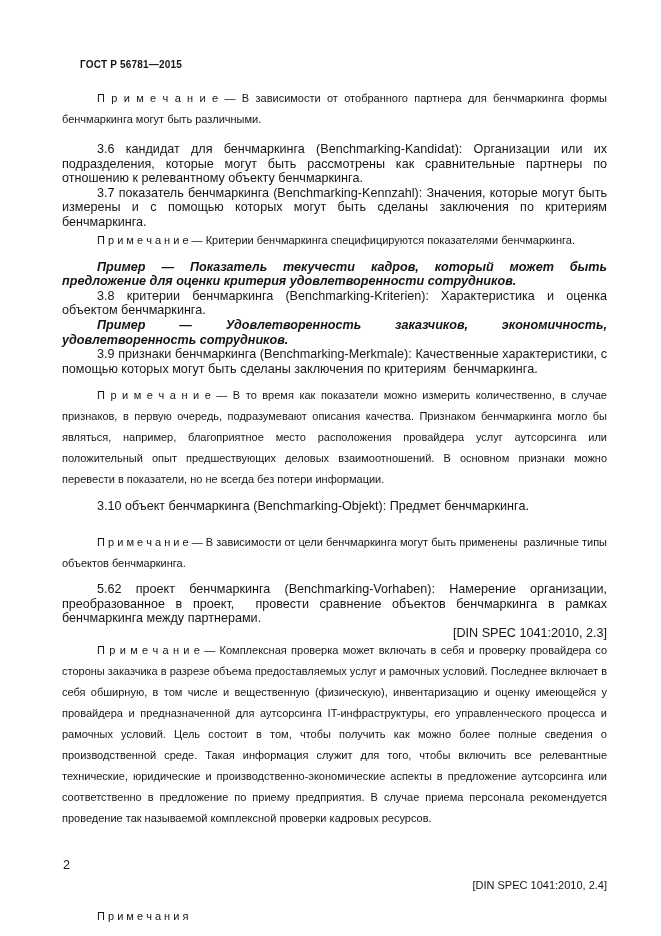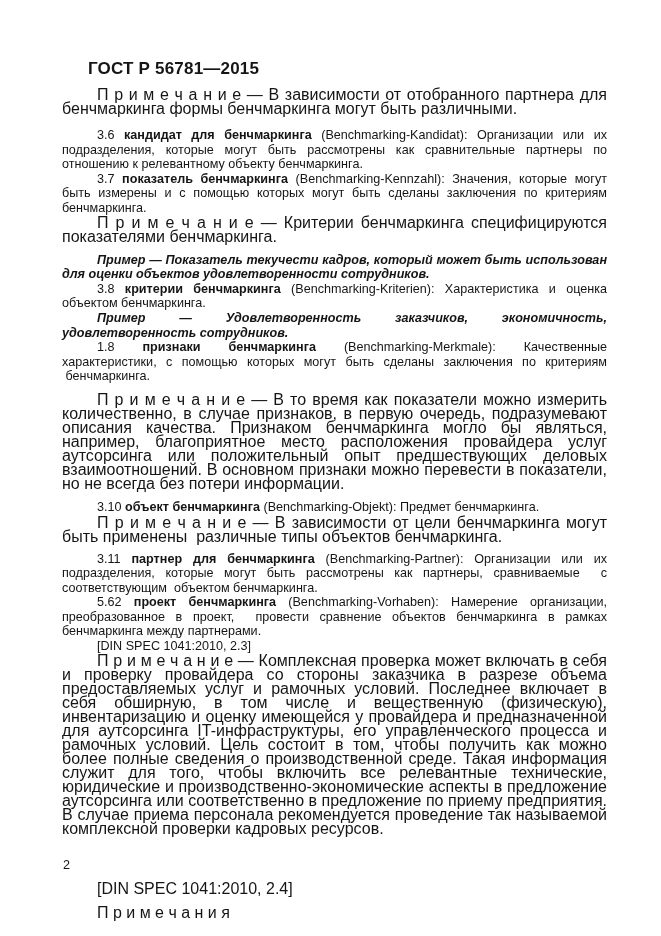--- a/index.html
+++ b/index.html
@@ -8,61 +8,61 @@
     width: 661px;
     height: 936px;
     background: #ffffff;
     font-family: "Liberation Sans", sans-serif;
     color: #151515;
     overflow: hidden;
   }
   .running-header {
     position: absolute;
     top: 59px;
-    left: 88px;
-    font-size: 17px;
+    left: 80px;
+    font-size: 10px;
     font-weight: 700;
     letter-spacing: 0.2px;
   }
   .content {
     position: absolute;
     top: 88px;
     left: 62px;
     width: 545px;
   }
   p { margin: 0; }
   .body {
     font-size: 12.6px;
     line-height: 14.6px;
     text-align: justify;
     text-indent: 35px;
   }
   .note {
-    font-size: 16px;
-    line-height: 14px;
+    font-size: 11px;
+    line-height: 21px;
     text-align: justify;
     text-indent: 35px;
   }
   .example {
     font-size: 12.6px;
     line-height: 14.6px;
     font-weight: 700;
     font-style: italic;
     text-align: justify;
     text-indent: 35px;
   }
-  .ref { text-align: left; }
+  .ref { text-align: right; }
   .mb12 { margin-bottom: 12px; }
   .mb11 { margin-bottom: 11px; }
   .mb10 { margin-bottom: 10px; margin-top: 46px; }
   .mb9  { margin-bottom: 9px; }
   .mb8  { margin-bottom: 8px; }
-  .mb7  { margin-bottom: 1px; }
+  .mb7  { margin-bottom: 18px; }
   .mt9  { margin-top: 9px; }
-  b.term { font-weight: 700; }
+  b.term { font-weight: 400; }
   .page-number {
     position: absolute;
     left: 63px;
     top: 858px;
     font-size: 12.6px;
   }
 </style>
 </head>
 <body>
 
@@ -73,35 +73,34 @@
   <div class="content">
 
     <p class="note mb12">П р и м е ч а н и е — В зависимости от отобранного партнера для бенчмаркинга формы бенчмаркинга могут быть различными.</p>
 
     <p class="body"><span>3.6 </span><b class="term">кандидат для бенчмаркинга</b><span> (Benchmarking-Kandidat): Организации или их подразделения, которые могут быть рассмотрены как сравнительные партнеры по отношению к релевантному объекту бенчмаркинга.</span></p>
 
     <p class="body"><span>3.7 </span><b class="term">показатель бенчмаркинга</b><span> (Benchmarking-Kennzahl): Значения, которые могут быть измерены и с помощью которых могут быть сделаны заключения по критериям бенчмаркинга.</span></p>
 
     <p class="note">П р и м е ч а н и е — Критерии бенчмаркинга специфицируются показателями бенчмаркинга.</p>
 
-    <p class="example mt9">Пример — Показатель текучести кадров, который может быть использован для оценки объектов удовлетворенности сотрудников.</p>
+    <p class="example mt9">Пример — Показатель текучести кадров, который может быть предложение для оценки критерия удовлетворенности сотрудников.</p>
 
     <p class="body"><span>3.8 </span><b class="term">критерии бенчмаркинга</b><span> (Benchmarking-Kriterien): Характеристика и оценка объектом бенчмаркинга.</span></p>
 
     <p class="example">Пример — Удовлетворенность заказчиков, экономичность, удовлетворенность сотрудников.</p>
 
-    <p class="body mb9"><span>1.8 </span><b class="term">признаки бенчмаркинга</b><span> (Benchmarking-Merkmale): Качественные характеристики, с помощью которых могут быть сделаны заключения по критериям &nbsp;бенчмаркинга.</span></p>
+    <p class="body mb9"><span>3.9 </span><b class="term">признаки бенчмаркинга</b><span> (Benchmarking-Merkmale): Качественные характеристики, с помощью которых могут быть сделаны заключения по критериям &nbsp;бенчмаркинга.</span></p>
 
     <p class="note mb9">П р и м е ч а н и е — В то время как показатели можно измерить количественно, в случае признаков, в первую очередь, подразумевают описания качества. Признаком бенчмаркинга могло бы являться, например, благоприятное место расположения провайдера услуг аутсорсинга или положительный опыт предшествующих деловых взаимоотношений. В основном признаки можно перевести в показатели, но не всегда без потери информации.</p>
 
     <p class="body mb7"><span>3.10 </span><b class="term">объект бенчмаркинга</b><span> (Benchmarking-Objekt): Предмет бенчмаркинга.</span></p>
 
     <p class="note mb8">П р и м е ч а н и е — В зависимости от цели бенчмаркинга могут быть применены &nbsp;различные типы объектов бенчмаркинга.</p>
 
-    <p class="body"><span>3.11 </span><b class="term">партнер для бенчмаркинга</b><span> (Benchmarking-Partner): Организации или их подразделения, которые могут быть рассмотрены как партнеры, сравниваемые &nbsp;с соответствующим &nbsp;объектом бенчмаркинга.</span></p>
 
     <p class="body"><span>5.62 </span><b class="term">проект бенчмаркинга</b><span> (Benchmarking-Vorhaben): Намерение организации, преобразованное в проект, &nbsp;провести сравнение объектов бенчмаркинга в рамках бенчмаркинга между партнерами.</span></p>
 
 
     <p class="body ref">[DIN SPEC 1041:2010, 2.3]</p>
 
 
     <p class="note">П р и м е ч а н и е — Комплексная проверка может включать в себя и проверку провайдера со стороны заказчика в разрезе объема предоставляемых услуг и рамочных условий. Последнее включает в себя обширную, в том числе и вещественную (физическую), инвентаризацию и оценку имеющейся у провайдера и предназначенной для аутсорсинга IT-инфраструктуры, его управленческого процесса и рамочных условий. Цель состоит в том, чтобы получить как можно более полные сведения о производственной среде. Такая информация служит для того, чтобы включить все релевантные технические, юридические и производственно-экономические аспекты в предложение аутсорсинга или соответственно в предложение по приему предприятия. В случае приема персонала рекомендуется проведение так называемой комплексной проверки кадровых ресурсов.</p>
 
     <p class="note ref mb10">[DIN SPEC 1041:2010, 2.4]</p>

